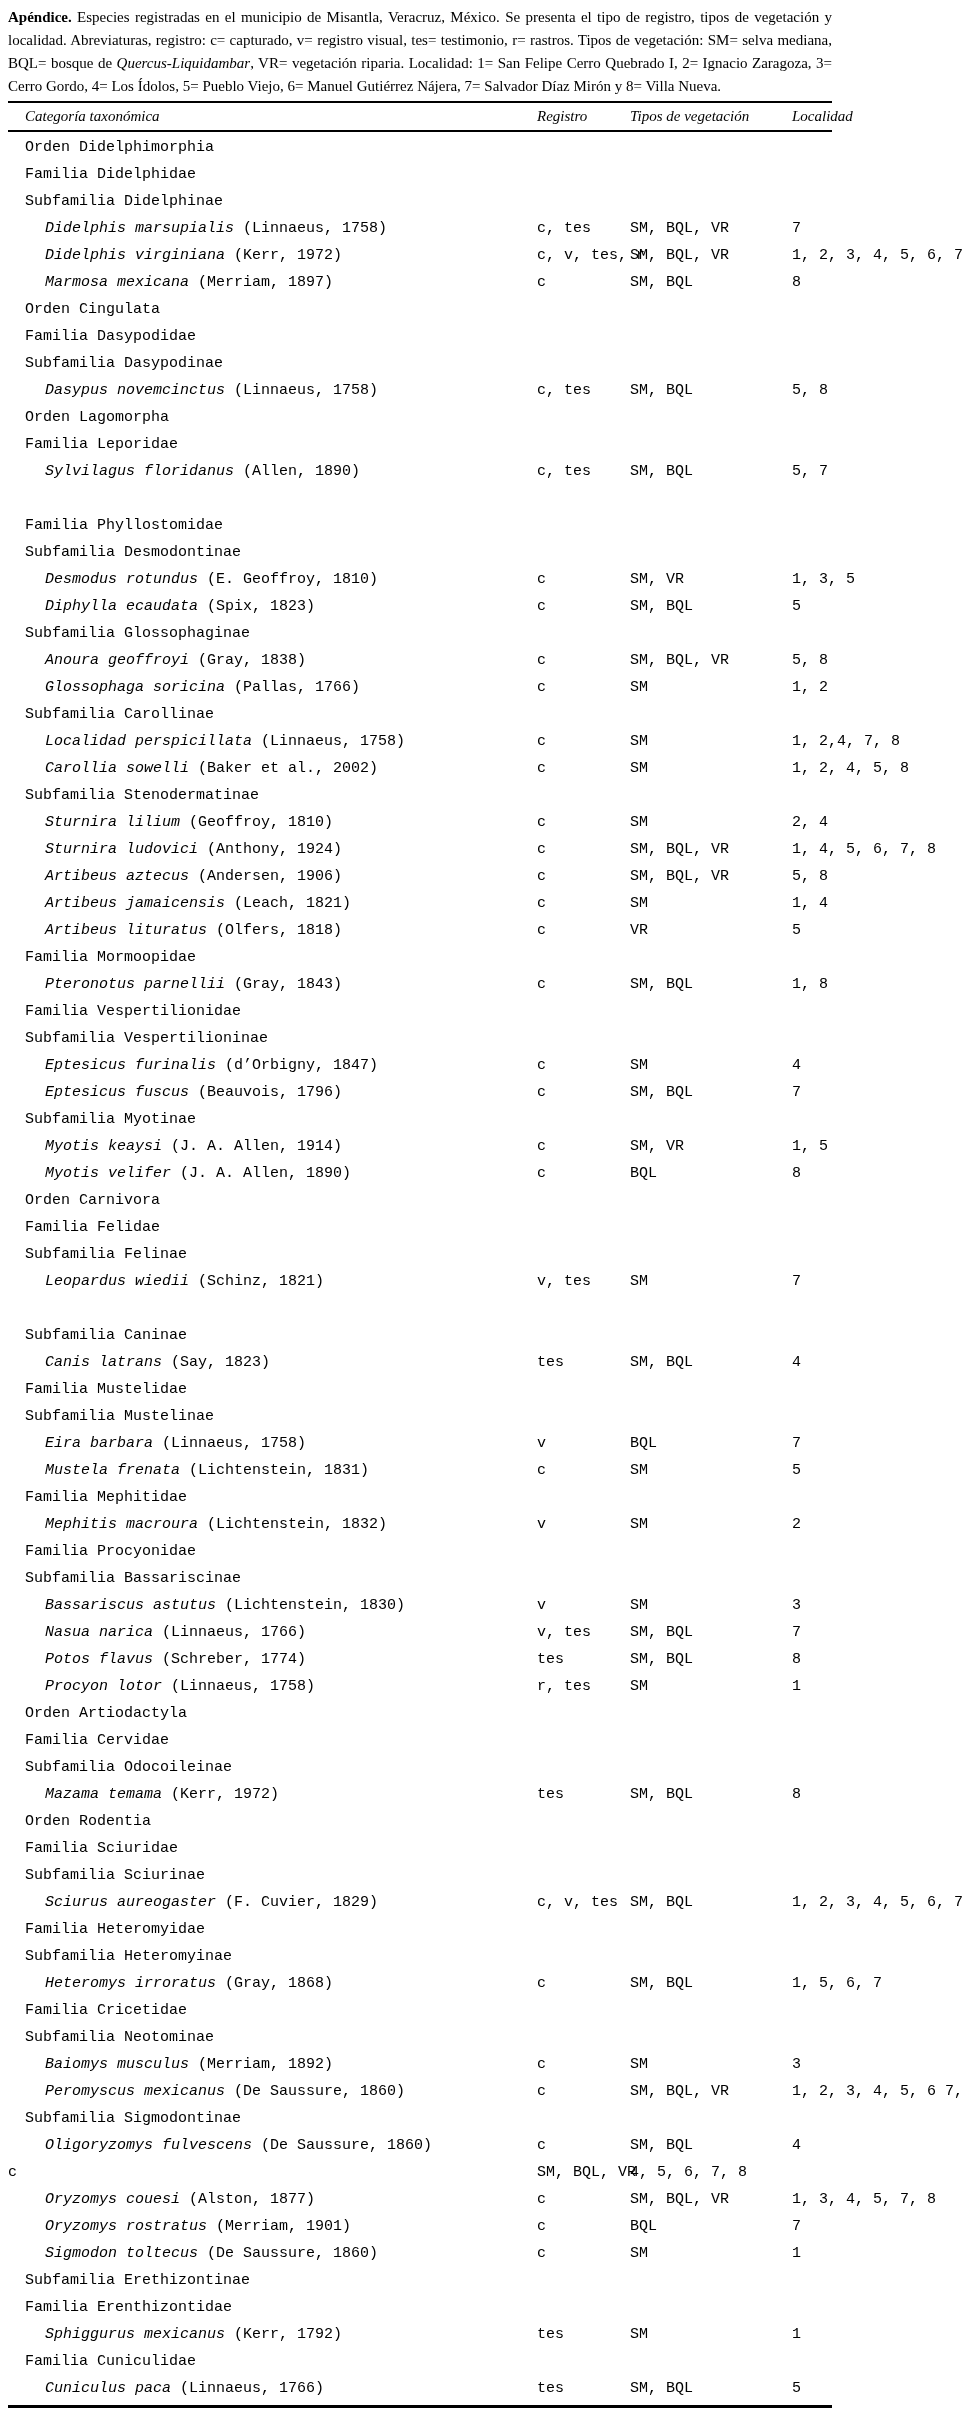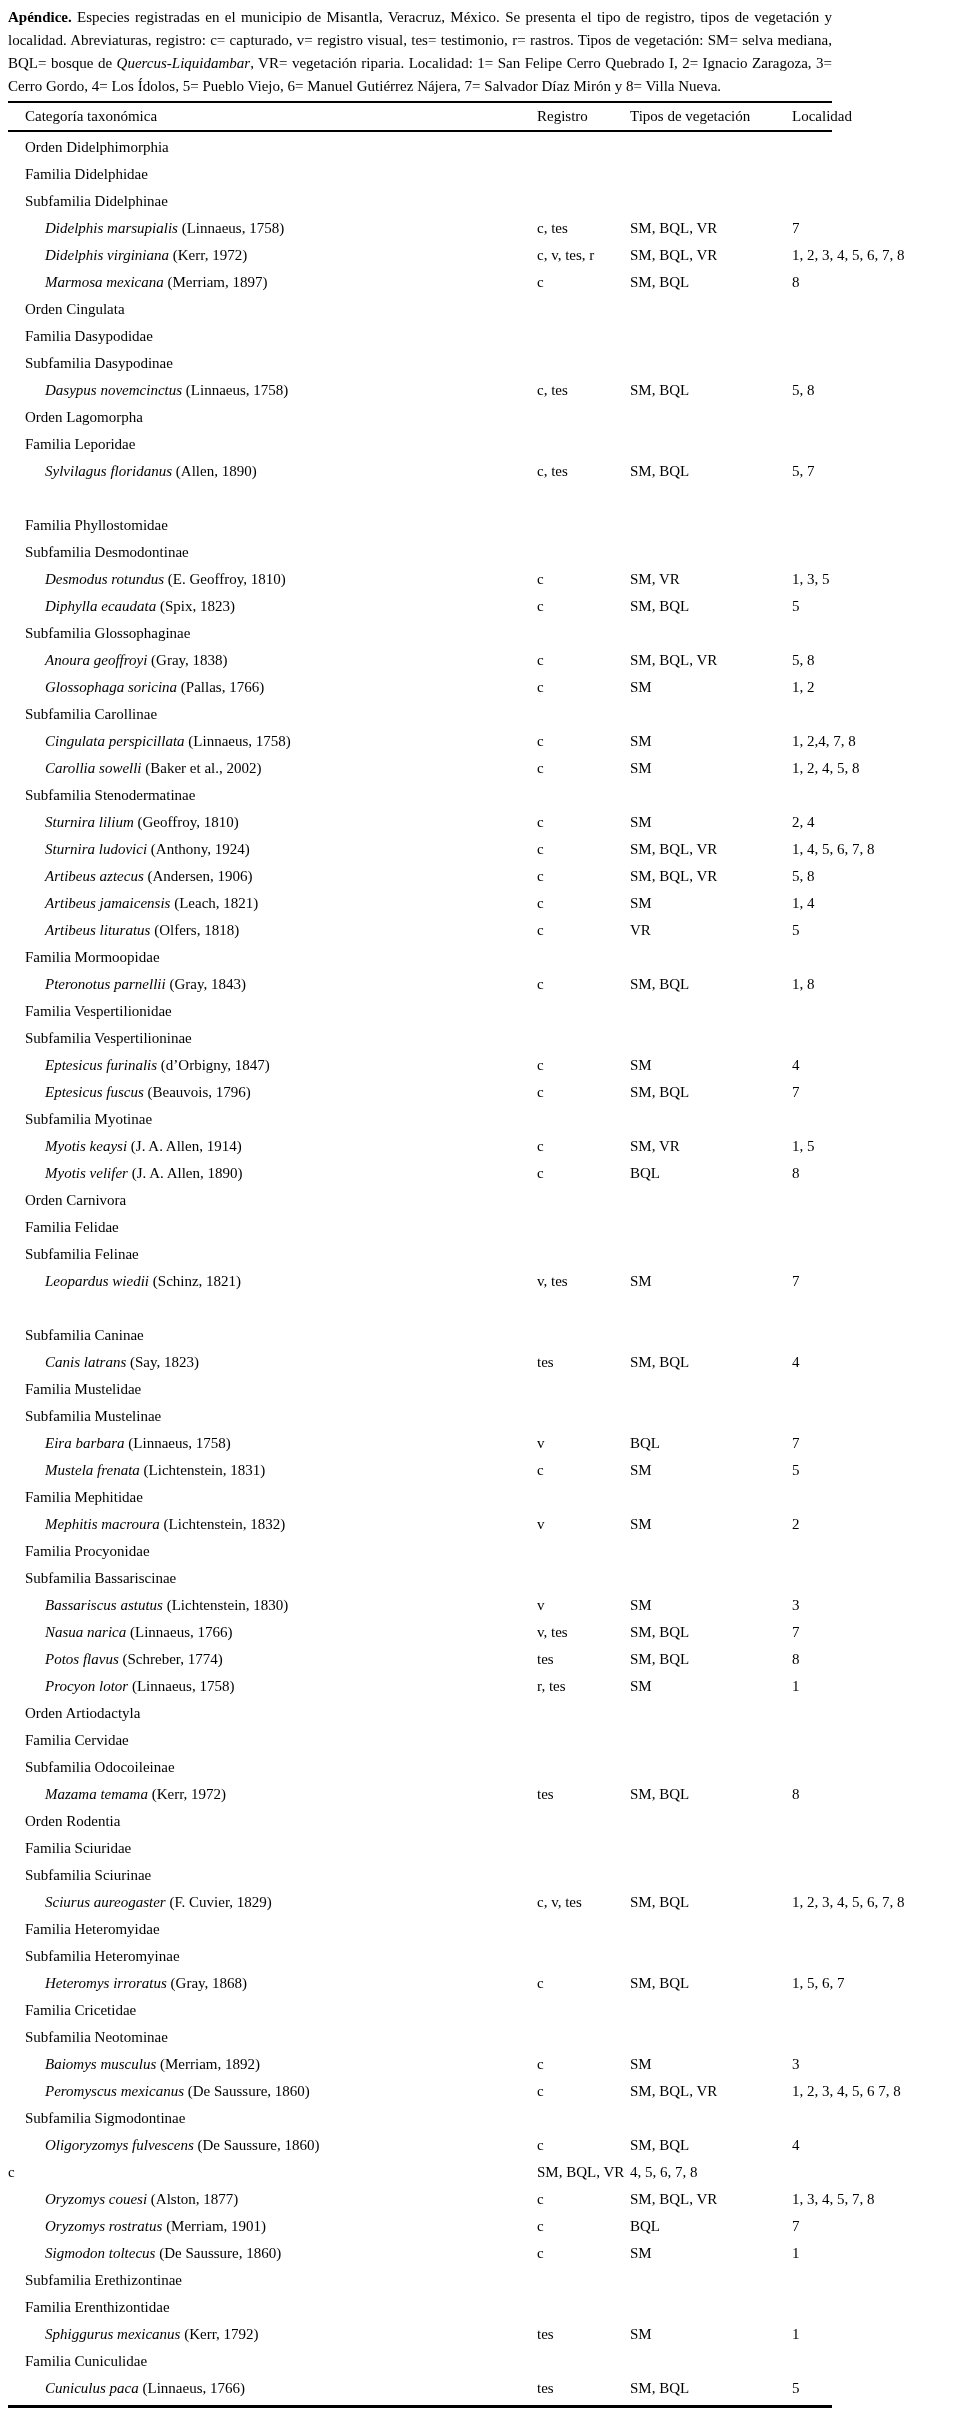--- a/index.html
+++ b/index.html
@@ -24,26 +24,27 @@
   .caption .cap-label { font-weight: bold; }
   .caption .cap-italic { font-style: italic; }
 
   .apx-table { border-top: 2px solid #000; }
 
   .thead {
     display: grid;
     grid-template-columns: 529px 93px 162px 1fr;
     height: 27px;
     align-items: center;
+    font-style: italic;
     font-size: 15px;
     border-bottom: 2px solid #000;
   }
   .thead .hc1 { padding-left: 17px; }
 
-  .tbody { border-bottom: 3px solid #000; padding: 2px 0 3px 0; }
+  .tbody { border-bottom: 3px solid #000; padding: 2px 0 3px 0; font-family: Liberation Mono, monospace; }
 
   .row {
     display: grid;
     grid-template-columns: 529px 93px 162px 1fr;
     height: 27px;
     line-height: 27px;
     font-size: 15px;
     white-space: nowrap;
     overflow: visible;
   }
@@ -216,21 +217,21 @@
   </div>
 
   <div class="row group">
     <div class="c1"><span class="gname">Subfamilia Carollinae</span></div>
     <div class="c2"></div>
     <div class="c3"></div>
     <div class="c4"></div>
   </div>
 
   <div class="row species">
-    <div class="c1"><span class="sci">Cingulata perspicillata</span><span class="auth"> (Linnaeus, 1758)</span></div>
+    <div class="c1"><span class="sci">Localidad perspicillata</span><span class="auth"> (Linnaeus, 1758)</span></div>
     <div class="c2">c</div>
     <div class="c3">SM</div>
     <div class="c4">1, 2,4, 7, 8</div>
   </div>
 
   <div class="row species">
     <div class="c1"><span class="sci">Carollia sowelli</span><span class="auth"> (Baker et al., 2002)</span></div>
     <div class="c2">c</div>
     <div class="c3">SM</div>
     <div class="c4">1, 2, 4, 5, 8</div>

